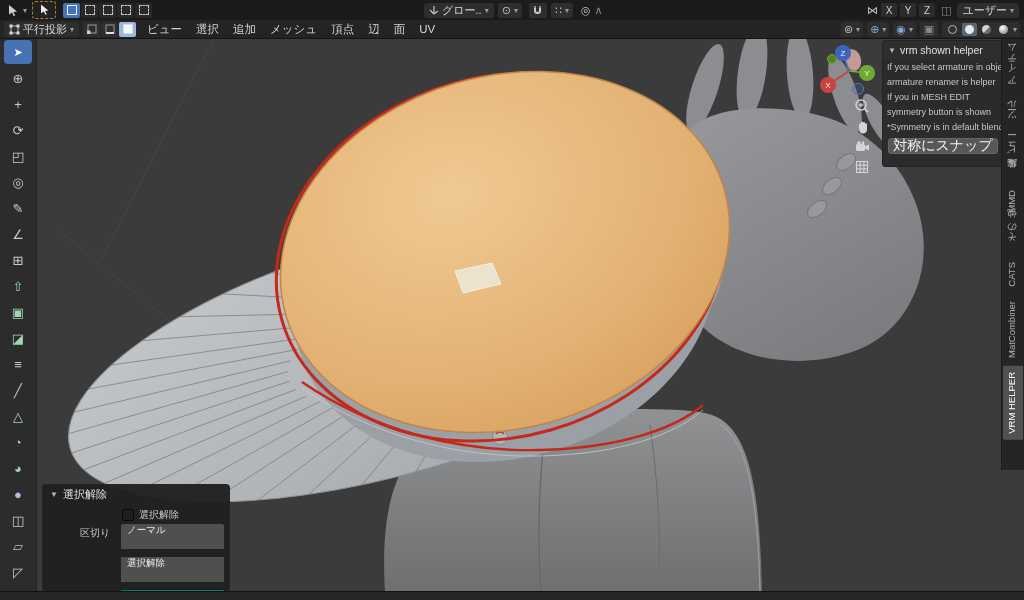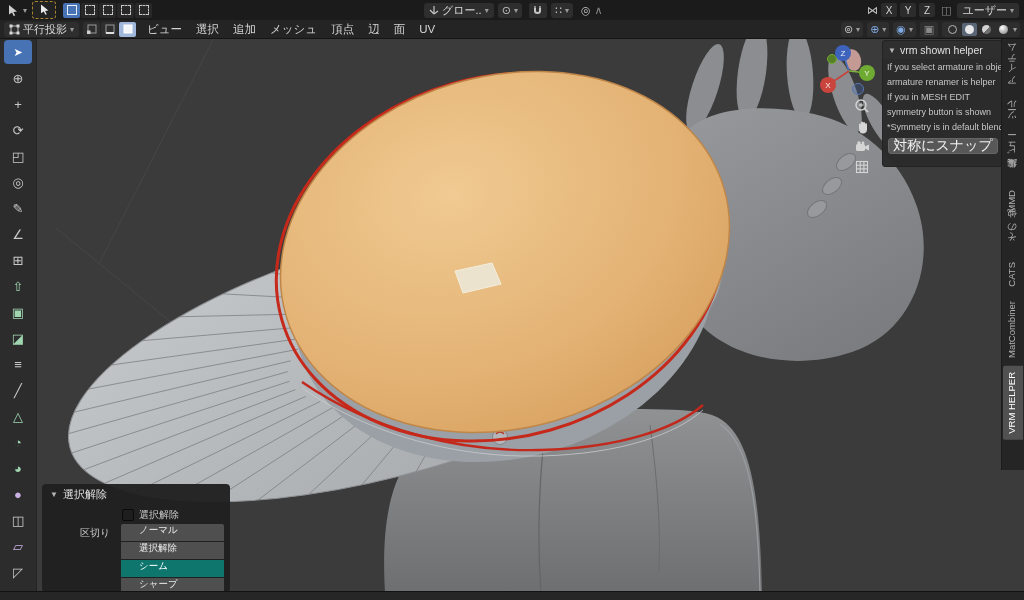--- a/index.html
+++ b/index.html
@@ -83,22 +83,22 @@
   
   #oppanel{position:absolute;left:42px;top:484px;width:188px;height:108px;z-index:5;
            background:rgba(32,32,32,.96);border-radius:4px;}
   #oppanel .ophead{display:flex;align-items:center;gap:5px;padding:3px 8px;color:#e2e2e2;font-size:11px;}
   #oppanel .ophead .tri{font-size:8px;color:#b5b5b5;}
   #op-check{position:absolute;left:80px;top:25px;width:10px;height:10px;background:#1e1e1e;
             border:1px solid #090909;border-radius:2px;}
   #op-check-label{position:absolute;left:97px;top:24px;font-size:10px;color:#c9c9c9;text-align:center;}
   #op-delimit-label{position:absolute;left:38px;top:42px;font-size:10px;color:#c9c9c9;}
   #op-options{position:absolute;left:79px;top:40px;width:103px;}
-  .op-row{height:17px;margin-bottom:1px;background:#4f4f4f;color:#e8e8e8;font-size:9.5px;
-          line-height:12.5px;padding-left:18px;}
+  .op-row{height:25px;margin-bottom:8px;background:#4f4f4f;color:#e8e8e8;font-size:9.5px;
+          line-height:12.5px;padding-left:6px;}
   .op-row:first-child{border-radius:2px 2px 0 0;}
   .op-row:last-child{border-radius:0 0 2px 2px;}
   .op-row.sel{background:#0f766e;color:#fff;}
 
   
   #statusbar{position:absolute;left:0;right:0;bottom:0;height:8px;background:#262626;
              border-top:1px solid #121212;z-index:10;}
 </style>
 </head>
 <body>

